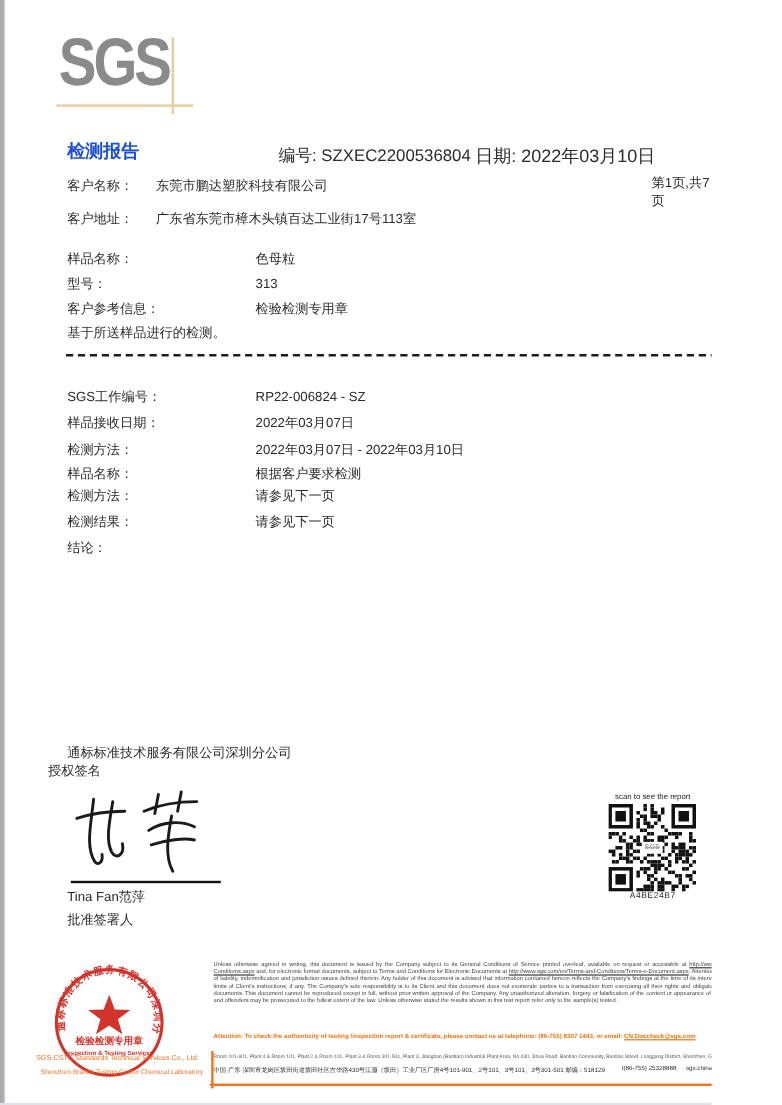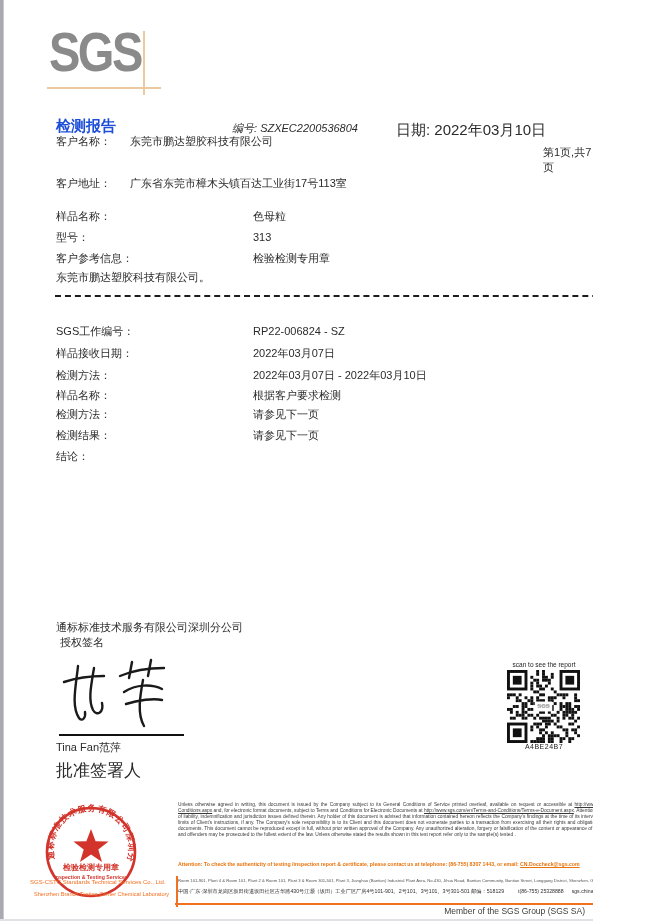--- a/index.html
+++ b/index.html
@@ -14,45 +14,45 @@
   
   .logo-text{
     position:absolute;left:49px;top:24px;font-size:56px;font-weight:700;color:#8a8a8a;
     letter-spacing:-3px;transform:scaleX(.84);transform-origin:left top;line-height:1;
   }
   .logo-hline{position:absolute;left:47px;top:87px;width:114px;height:2px;background:#eccaa0;}
   .logo-vline{position:absolute;left:143px;top:31px;width:2px;height:64px;background:#eccaa0;}
 
   
   .hdr-title{position:absolute;left:56px;top:117px;font-size:15px;font-weight:700;color:#1d4ed8;}
-  .hdr-no{position:absolute;left:232px;top:121px;font-size:11px;font-style:italic;}
+  .hdr-no{position:absolute;left:232px;top:121px;font-size:14px;}
   .hdr-date{position:absolute;left:396px;top:121px;font-size:15px;}
   .hdr-page{position:absolute;left:543px;top:121px;font-size:11px;margin-top:24px;}
 
   
   .row{position:absolute;left:56px;font-size:11px;line-height:14px;white-space:nowrap;}
   .row .lbl{display:inline-block;}
   .row .val{position:absolute;white-space:nowrap;}
   .val-c1{left:74px;}   
-  .val-c2{left:157px;margin-left:40px;}  
+  .val-c2{left:157px;}  
 
   .note-line{position:absolute;left:56px;top:270px;font-size:11px;}
   .dash-sep{position:absolute;left:55px;top:295px;width:593px;border-top:2px dashed #1d1d1d;}
 
   
   .concl-lbl{position:absolute;left:56px;top:449px;font-size:11px;}
   .concl-text{position:absolute;left:213px;top:449px;width:430px;font-size:11px;line-height:17.4px;text-align:justify;}
 
   
   .sig-company{position:absolute;left:56px;top:620px;font-size:11px;}
-  .sig-auth{position:absolute;left:60px;top:635px;font-size:11px;text-align:right;}
+  .sig-auth{position:absolute;left:40px;top:635px;font-size:11px;text-align:right;}
   .sig-svg{position:absolute;left:58px;top:656px;}
   .sig-line{position:absolute;left:59px;top:734px;width:125px;height:2px;background:#111;}
   .sig-name{position:absolute;left:56px;top:740px;font-size:11px;}
-  .sig-title{position:absolute;left:56px;top:759px;font-size:17px;}
+  .sig-title{position:absolute;left:56px;top:759px;font-size:11px;}
 
   
   .qr-caption{position:absolute;left:503px;top:661px;width:82px;text-align:center;font-size:6.5px;color:#222;}
   .qr-box{position:absolute;left:507px;top:670px;width:73px;height:73px;}
   .qr-code-text{position:absolute;left:503px;top:743px;width:82px;text-align:center;font-size:7px;color:#222;letter-spacing:.5px;}
 
   
   .stamp-svg{position:absolute;left:42px;top:803px;}
   .cstc-1{position:absolute;left:30px;top:879px;font-size:6px;color:#f37021;white-space:nowrap;}
   .cstc-2{position:absolute;left:34px;top:891px;font-size:5.6px;color:#f37021;white-space:nowrap;}
@@ -83,42 +83,42 @@
 
   <div class="logo-text">SGS</div>
   <div class="logo-hline"></div>
   <div class="logo-vline"></div>
 
   <div class="hdr-title">检测报告</div>
   <div class="hdr-no"><span>编号:</span> <span>SZXEC2200536804</span></div>
   <div class="hdr-date"><span>日期:</span> <span>2022年03月10日</span></div>
   <div class="hdr-page">第1页,共7页</div>
 
-  <div class="row" style="top:134px">
+  <div class="row" style="top:148px">
     <span class="lbl">客户名称：</span>
     <span class="val val-c1">东莞市鹏达塑胶科技有限公司</span>
   </div>
   <div class="row" style="top:176px">
     <span class="lbl">客户地址：</span>
     <span class="val val-c1">广东省东莞市樟木头镇百达工业街17号113室</span>
   </div>
 
   <div class="row" style="top:209px">
     <span class="lbl">样品名称：</span>
     <span class="val val-c2">色母粒</span>
   </div>
   <div class="row" style="top:230px">
     <span class="lbl">型号：</span>
     <span class="val val-c2">313</span>
   </div>
   <div class="row" style="top:251px">
     <span class="lbl">客户参考信息：</span>
     <span class="val val-c2">检验检测专用章</span>
   </div>
-  <div class="note-line">东莞市鹏达塑胶科技有限公司。</div>
+  <div class="note-line">基于所送样品进行的检测。</div>
 
   <div class="dash-sep"></div>
 
   <div class="row" style="top:324px">
     <span class="lbl">SGS工作编号：</span>
     <span class="val val-c2">RP22-006824 - SZ</span>
   </div>
   <div class="row" style="top:346px">
     <span class="lbl">样品接收日期：</span>
     <span class="val val-c2">2022年03月07日</span>
@@ -395,16 +395,15 @@
 
   </div>
   <div class="addr-cn">
     <span>中国·广东·深圳市龙岗区坂田街道坂田社区吉华路430号江灏（坂田）工业厂区厂房4号101-901、2号101、3号101、3号301-501 邮编：518129</span>
     <span class="cn-tel">t(86-755) 25328888</span>
     <span class="cn-mail">sgs.china@sgs.com</span>
   </div>
 
   <div class="foot-hline"></div>
   <div class="foot-vline"></div>
-  <div class="member">Member of the SGS Group (SGS SA)</div>
 
   <div class="bottom-strip"></div>
 </div>
 
 </body></html>

